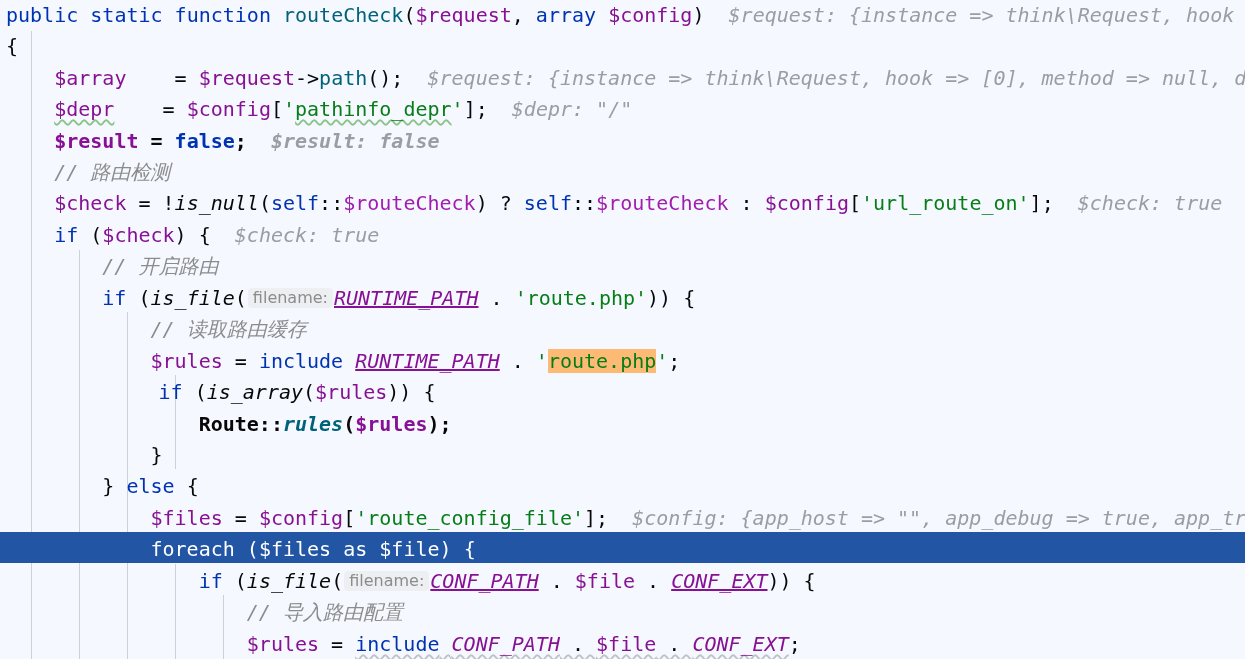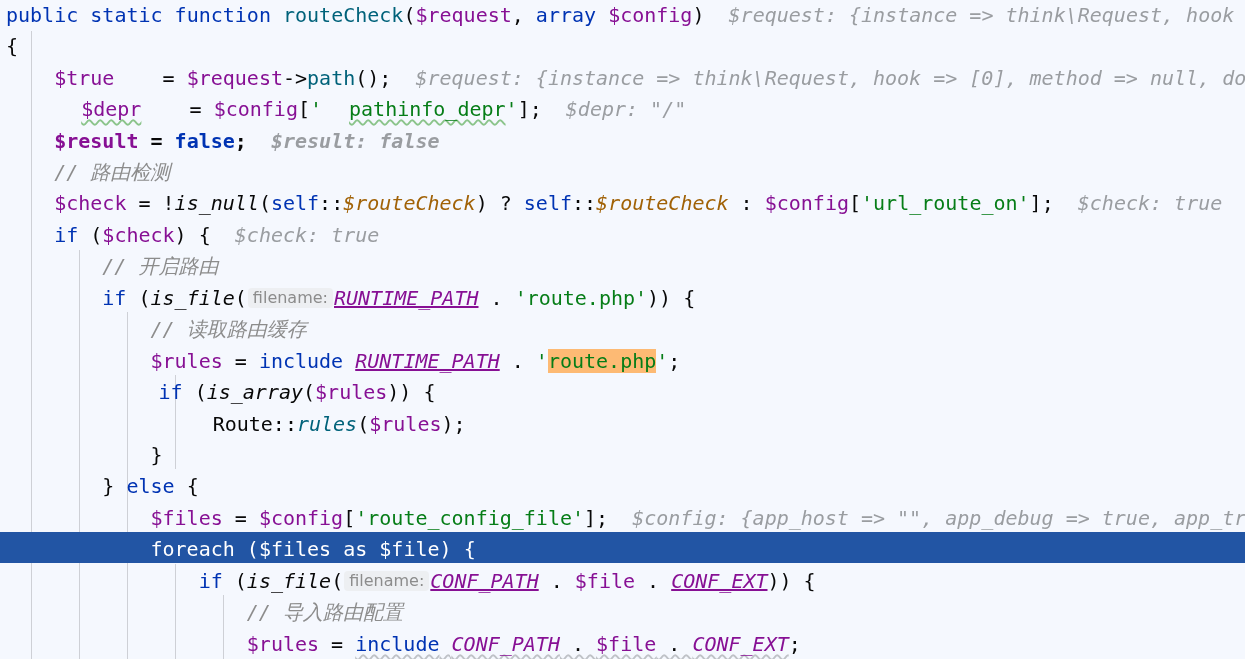--- a/index.html
+++ b/index.html
@@ -60,21 +60,21 @@
   }
   .line > span { white-space: pre; }
 
   
   .kw      { color: #0033B3; }              
   .fn      { color: #00627A; }              
   .var     { color: #871094; }              
   .str     { color: #067D17; }              
   .plain   { color: #080808; }
   .const   { color: #871094; font-style: italic; text-decoration: underline; }   
-  .field   { color: #a16207; font-style: italic; }   
+  .field   { color: #a21caf; }   
   .mth     { color: #00627A; font-style: italic; }   
   .fnstat  { color: #080808; font-style: italic; }   
   .cmt     { color: #8C8C8C; font-style: italic; }   
   .hint    { color: #9A9DA1; font-style: italic; }   
   .selfkw  { color: #0033B3; }
 
   
   .line.selected .kw,
   .line.selected .plain,
   .line.selected .var,
@@ -98,21 +98,20 @@
   
   .usage {
     background: #fdba74;
   }
 
   
   .sq-green {
     text-decoration: underline wavy #8BC48B;
     text-decoration-skip-ink: none;
     text-underline-offset: 3px;
-    margin-left: 27px;
   }
   .sq-gray {
     text-decoration: underline wavy #BFC2C7;
     text-decoration-skip-ink: none;
     text-underline-offset: 3px;
   }
   .cn {
     font-family: "DejaVu Sans", "Liberation Sans", sans-serif;
     font-style: italic;
   }
@@ -132,21 +131,21 @@
   </div>
 
   <div class="sel-band" style="top:532px;"></div>
 
   <div class="code">
 
     <div class="line" style="top:0px;left:6px;"><span class="kw">public</span><span class="plain"> </span><span class="kw">static</span><span class="plain"> </span><span class="kw">function</span><span class="plain"> </span><span class="fn">routeCheck</span><span class="plain">(</span><span class="var">$request</span><span class="plain">, </span><span class="kw">array</span><span class="plain"> </span><span class="var">$config</span><span class="plain">)</span><span class="hint">  $request: {instance =&gt; think\Request, hook</span></div>
 
     <div class="line" style="top:31px;left:6px;"><span class="plain">{</span></div>
 
-    <div class="line" style="top:63px;left:6px;"><span class="plain">    </span><span class="var">$true</span><span class="plain">    = </span><span class="var">$request</span><span class="plain">-&gt;</span><span class="fn">path</span><span class="plain">();</span><span class="hint">  $request: {instance =&gt; think\Request, hook =&gt; [0], method =&gt; null, dom</span></div>
+    <div class="line" style="top:63px;left:6px;"><span class="plain">    </span><span class="var">$array</span><span class="plain">    = </span><span class="var">$request</span><span class="plain">-&gt;</span><span class="fn">path</span><span class="plain">();</span><span class="hint">  $request: {instance =&gt; think\Request, hook =&gt; [0], method =&gt; null, dom</span></div>
 
     <div class="line" style="top:94px;left:6px;"><span class="plain">    </span><span class="var sq-green">$depr</span><span class="plain">    = </span><span class="var">$config</span><span class="plain">[</span><span class="str">'</span><span class="str sq-green">pathinfo_depr</span><span class="str">'</span><span class="plain">];</span><span class="hint">  $depr: "/"</span></div>
 
     <div class="line" style="top:126px;left:6px;font-weight:bold;"><span class="plain">    </span><span class="var">$result</span><span class="plain"> = </span><span class="kw">false</span><span class="plain">;</span><span class="hint">  $result: false</span></div>
 
     <div class="line" style="top:157px;left:6px;"><span class="plain">    </span><span class="cmt">// </span><span class="cmt cn">路由检测</span></div>
 
     <div class="line" style="top:188px;left:6px;"><span class="plain">    </span><span class="var">$check</span><span class="plain"> = !</span><span class="fnstat">is_null</span><span class="plain">(</span><span class="selfkw">self</span><span class="plain">::</span><span class="field">$routeCheck</span><span class="plain">) ? </span><span class="selfkw">self</span><span class="plain">::</span><span class="field">$routeCheck</span><span class="plain"> : </span><span class="var">$config</span><span class="plain">[</span><span class="str">'url_route_on'</span><span class="plain">];</span><span class="hint">  $check: true</span></div>
 
     <div class="line" style="top:220px;left:6px;"><span class="plain">    </span><span class="kw">if</span><span class="plain"> (</span><span class="var">$check</span><span class="plain">) {</span><span class="hint">  $check: true</span></div>
@@ -154,21 +153,21 @@
     <div class="line" style="top:251px;left:6px;"><span class="plain">        </span><span class="cmt">// </span><span class="cmt cn">开启路由</span></div>
 
     <div class="line" style="top:283px;left:6px;"><span class="plain">        </span><span class="kw">if</span><span class="plain"> (</span><span class="fnstat">is_file</span><span class="plain">(</span><span class="param-badge">filename:</span><span class="const">RUNTIME_PATH</span><span class="plain"> . </span><span class="str">'route.php'</span><span class="plain">)) {</span></div>
 
     <div class="line" style="top:314px;left:6px;"><span class="plain">            </span><span class="cmt">// </span><span class="cmt cn">读取路由缓存</span></div>
 
     <div class="line" style="top:346px;left:6px;"><span class="plain">            </span><span class="var">$rules</span><span class="plain"> = </span><span class="kw">include</span><span class="plain"> </span><span class="const">RUNTIME_PATH</span><span class="plain"> . </span><span class="str">'</span><span class="str usage">route.php</span><span class="str">'</span><span class="plain">;</span></div>
 
     <div class="line" style="top:377px;left:14px;"><span class="plain">            </span><span class="kw">if</span><span class="plain"> (</span><span class="fnstat">is_array</span><span class="plain">(</span><span class="var">$rules</span><span class="plain">)) {</span></div>
 
-    <div class="line" style="top:409px;left:20px;"><span class="plain">                Route::</span><span class="mth">rules</span><span class="plain">(</span><span class="var">$rules</span><span class="plain">);</span></div>
+    <div class="line" style="top:409px;left:6px;font-weight:bold;"><span class="plain">                Route::</span><span class="mth">rules</span><span class="plain">(</span><span class="var">$rules</span><span class="plain">);</span></div>
 
     <div class="line" style="top:440px;left:6px;"><span class="plain">            }</span></div>
 
     <div class="line" style="top:471px;left:6px;"><span class="plain">        } </span><span class="kw">else</span><span class="plain"> {</span></div>
 
     <div class="line" style="top:503px;left:6px;"><span class="plain">            </span><span class="var">$files</span><span class="plain"> = </span><span class="var">$config</span><span class="plain">[</span><span class="str">'route_config_file'</span><span class="plain">];</span><span class="hint">  $config: {app_host =&gt; "", app_debug =&gt; true, app_tr</span></div>
 
     <div class="line selected" style="top:534px;left:6px;"><span class="plain">            </span><span class="kw">foreach</span><span class="plain"> (</span><span class="var">$files</span><span class="plain"> </span><span class="kw">as</span><span class="plain"> </span><span class="var">$file</span><span class="plain">) {</span></div>
 
     <div class="line" style="top:566px;left:6px;"><span class="plain">                </span><span class="kw">if</span><span class="plain"> (</span><span class="fnstat">is_file</span><span class="plain">(</span><span class="param-badge">filename:</span><span class="const">CONF_PATH</span><span class="plain"> . </span><span class="var">$file</span><span class="plain"> . </span><span class="const">CONF_EXT</span><span class="plain">)) {</span></div>

